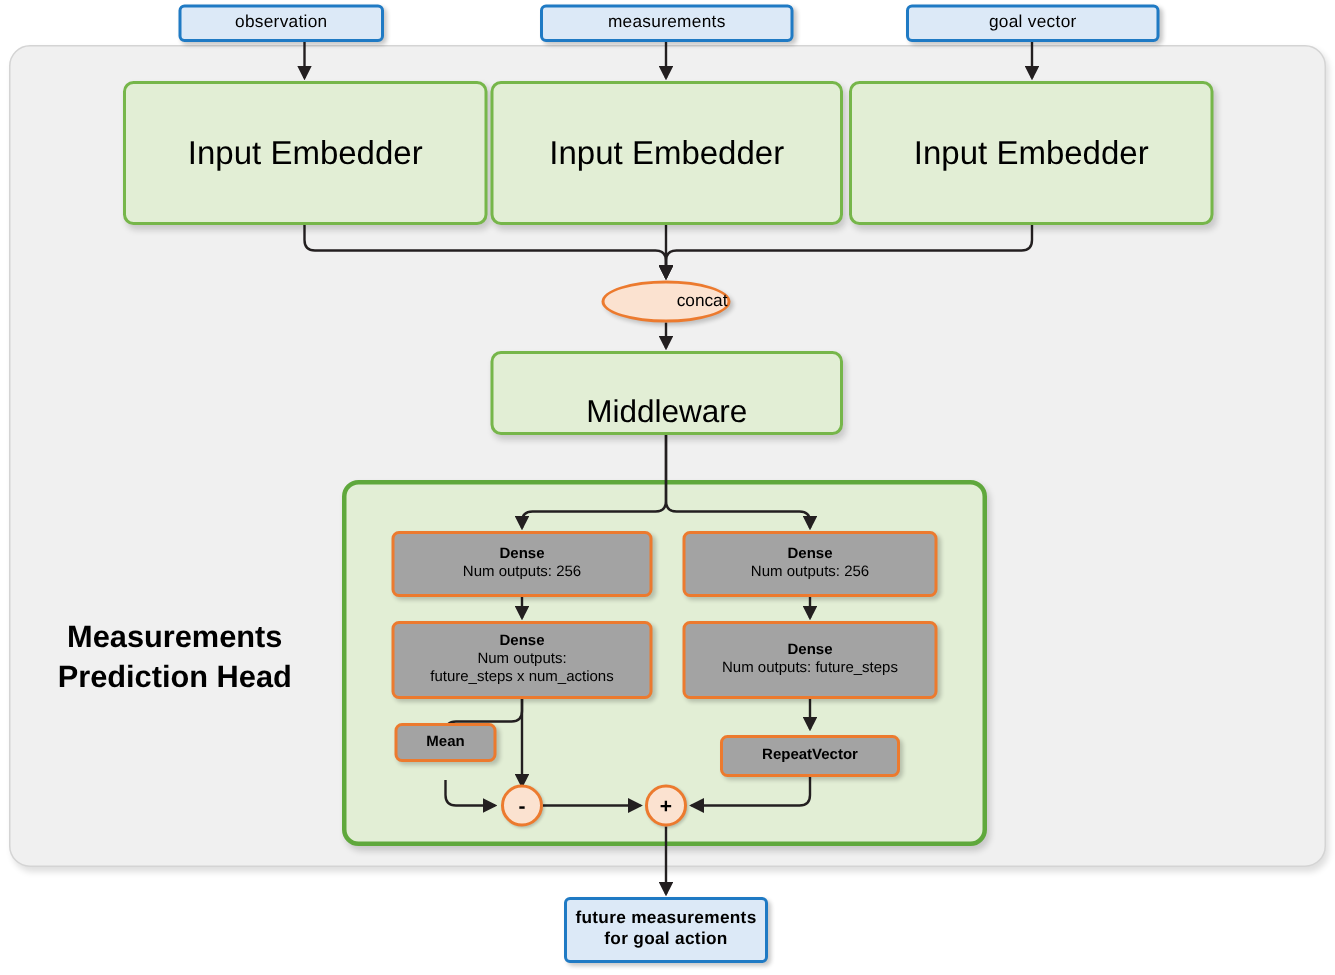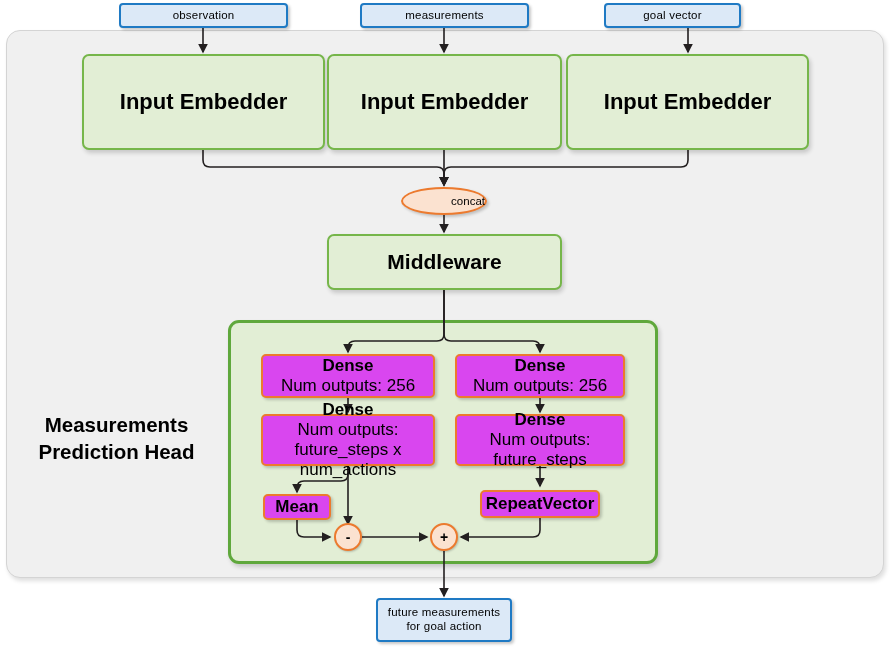--- a/index.html
+++ b/index.html
@@ -50,39 +50,39 @@
     box-shadow: 2px 2px 3px rgba(0,0,0,0.22);
     font-size: 11.5px;
     letter-spacing: 0.2px;
   }
   
   .green-box {
     background: #e2eed5;
     border: 2.5px solid #76b64a;
     border-radius: 7px;
     box-shadow: 2px 3px 4px rgba(0,0,0,0.17);
-    font-weight: bold;
+    font-weight: normal;
     font-size: 22px;
   }
   
   .green-group {
     position: absolute;
     background: #e2eed5;
     border: 3px solid #5fa83c;
     border-radius: 11px;
     box-shadow: 2px 3px 4px rgba(0,0,0,0.17);
     box-sizing: border-box;
   }
   
   .orange-box {
-    background: #d946ef;
+    background: #a3a3a3;
     border: 2.5px solid #ec7a2e;
     border-radius: 5px;
     box-shadow: 2px 2px 3px rgba(0,0,0,0.2);
-    font-size: 17px;
+    font-size: 10px;
   }
   .orange-box .ttl {
     font-weight: bold;
   }
   
   .ellipse-node {
     position: absolute;
     background: #fbe2d0;
     border: 2.5px solid #ec7a2e;
     border-radius: 50%;
@@ -173,65 +173,65 @@
 
     <path class="wire" d="M 540 466 L 540 486" marker-end="url(#arrow)"></path>
 
     <path class="wire" d="M 540 518 L 540 530 Q 540 537 533 537 L 461 537" marker-end="url(#arrow)"></path>
 
     <path class="wire" d="M 362 537 L 427 537" marker-end="url(#arrow)"></path>
 
     <path class="wire" d="M 444 551 L 444 596" marker-end="url(#arrow)"></path>
   </svg>
 
-  <div class="node io-box" style="left:119px; top:3px; width:169px; height:25px;">
+  <div class="node io-box" style="left:119px; top:3px; width:137px; height:25px;">
     <span>observation</span>
   </div>
   <div class="node io-box" style="left:360px; top:3px; width:169px; height:25px;">
     <span>measurements</span>
   </div>
-  <div class="node io-box" style="left:604px; top:3px; width:137px; height:25px;">
+  <div class="node io-box" style="left:604px; top:3px; width:169px; height:25px;">
     <span>goal vector</span>
   </div>
 
   <div class="node green-box" style="left:82px; top:54px; width:243px; height:96px;">
     <span>Input Embedder</span>
   </div>
   <div class="node green-box" style="left:327px; top:54px; width:235px; height:96px;">
     <span>Input Embedder</span>
   </div>
   <div class="node green-box" style="left:566px; top:54px; width:243px; height:96px;">
     <span>Input Embedder</span>
   </div>
 
   <div class="ellipse-node" style="left:401px; top:187px; width:86px; height:28px;">
     <span>concat</span>
   </div>
 
-  <div class="node green-box" style="left:327px; top:234px; width:235px; height:56px; font-size:21px;">
+  <div class="node green-box" style="left:327px; top:234px; width:235px; height:56px; font-size:21px;justify-content:flex-end;">
     <span>Middleware</span>
   </div>
 
   <div class="section-label" style="left:14px; top:412px; width:205px;">
     <div>Measurements</div>
     <div>Prediction Head</div>
   </div>
 
   <div class="node orange-box" style="left:261px; top:354px; width:174px; height:44px;">
     <span class="ttl">Dense</span>
     <span>Num outputs: 256</span>
   </div>
 
   <div class="node orange-box" style="left:261px; top:414px; width:174px; height:52px;">
     <span class="ttl">Dense</span>
     <span>Num outputs:</span>
     <span>future_steps x num_actions</span>
   </div>
 
-  <div class="node orange-box" style="left:263px; top:494px; width:68px; height:26px;">
+  <div class="node orange-box" style="left:263px; top:482px; width:68px; height:26px;">
     <span class="ttl">Mean</span>
   </div>
 
   <div class="node orange-box" style="left:455px; top:354px; width:170px; height:44px;">
     <span class="ttl">Dense</span>
     <span>Num outputs: 256</span>
   </div>
 
   <div class="node orange-box" style="left:455px; top:414px; width:170px; height:52px;">
     <span class="ttl">Dense</span>
@@ -242,18 +242,18 @@
     <span class="ttl">RepeatVector</span>
   </div>
 
   <div class="op-circle" style="left:334px; top:523px; width:28px; height:28px;">
     <span>-</span>
   </div>
   <div class="op-circle" style="left:430px; top:523px; width:28px; height:28px;">
     <span>+</span>
   </div>
 
-  <div class="node io-box" style="left:376px; top:598px; width:136px; height:44px;">
+  <div class="node io-box" style="left:376px; top:598px; width:136px; height:44px;font-weight:bold;">
     <span>future measurements</span>
     <span>for goal action</span>
   </div>
 
 </div>
 
 </body></html>

